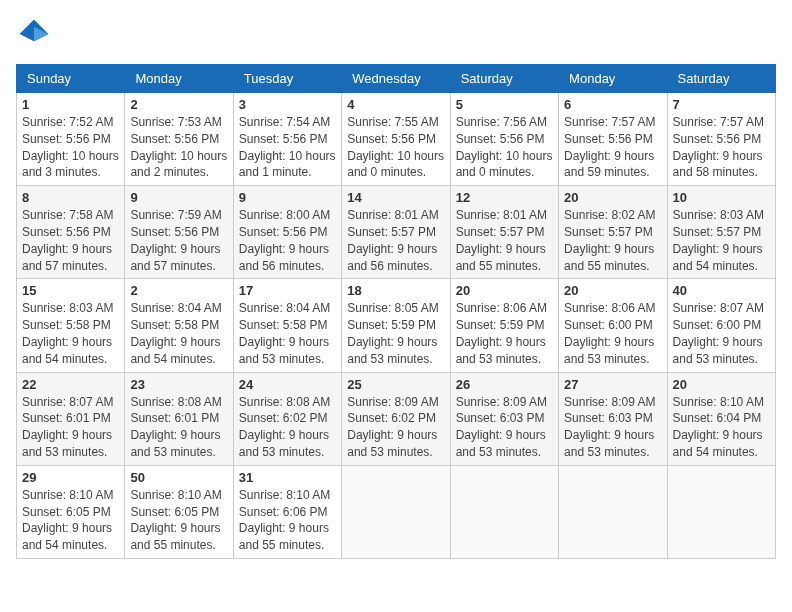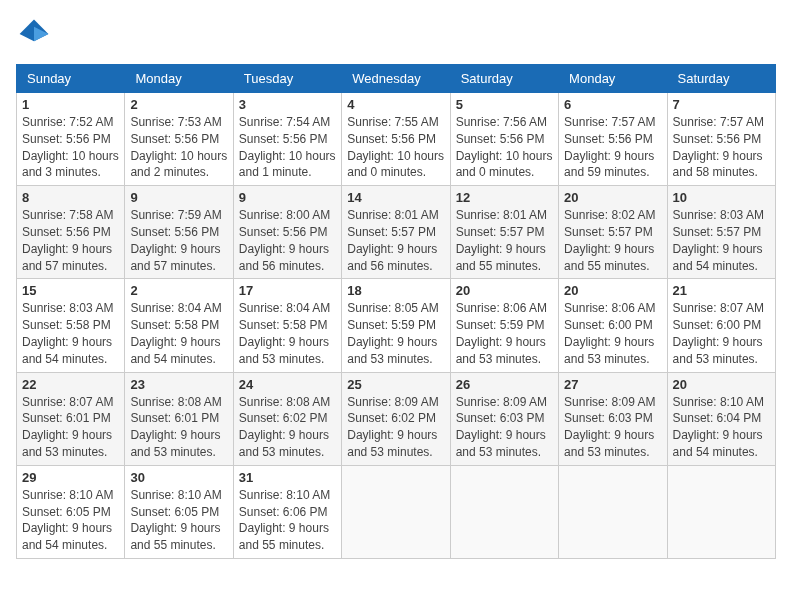--- a/index.html
+++ b/index.html
@@ -282,21 +282,21 @@
       </td>
         <td>
         <span class="day-number">20</span>
         <div class="day-info">
           Sunrise: 8:06 AM<br>
           Sunset: 6:00 PM<br>
           Daylight: 9 hours and 53 minutes.
         </div>
       </td>
         <td>
-        <span class="day-number">21</span>
+        <span class="day-number">40</span>
         <div class="day-info">
           Sunrise: 8:07 AM<br>
           Sunset: 6:00 PM<br>
           Daylight: 9 hours and 53 minutes.
         </div>
       </td>
       </tr>
       <tr>
         <td>
         <span class="day-number">22</span>
@@ -358,21 +358,21 @@
       <tr>
         <td>
         <span class="day-number">29</span>
         <div class="day-info">
           Sunrise: 8:10 AM<br>
           Sunset: 6:05 PM<br>
           Daylight: 9 hours and 54 minutes.
         </div>
       </td>
         <td>
-        <span class="day-number">30</span>
+        <span class="day-number">50</span>
         <div class="day-info">
           Sunrise: 8:10 AM<br>
           Sunset: 6:05 PM<br>
           Daylight: 9 hours and 55 minutes.
         </div>
       </td>
         <td>
         <span class="day-number">31</span>
         <div class="day-info">
           Sunrise: 8:10 AM<br>

